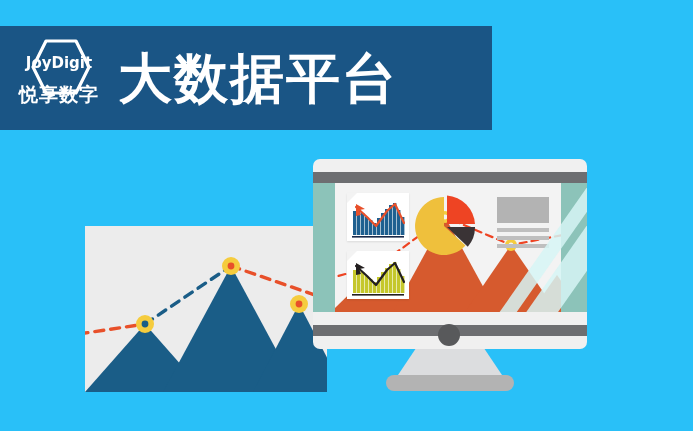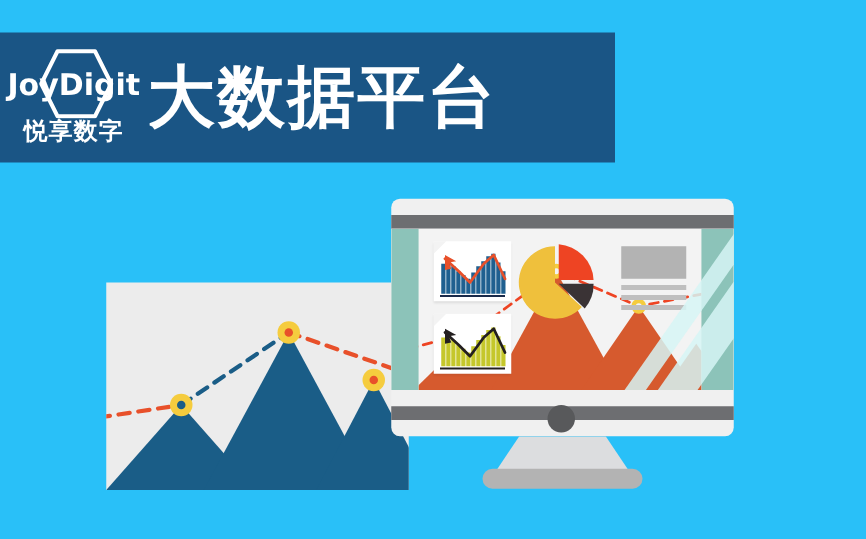--- a/index.html
+++ b/index.html
@@ -40,30 +40,30 @@
     width: 60px;
     height: 56px;
   }
   .logo-word {
     position: absolute;
     left: 0;
     top: 28px;
     width: 118px;
     text-align: center;
     color: #ffffff;
-    font-size: 24px;
+    font-size: 15px;
     font-weight: bold;
     letter-spacing: 0px;
     font-family: "DejaVu Sans", sans-serif;
     white-space: nowrap;
   }
   .logo-sub {
     position: absolute;
     left: 0;
-    top: 66px;
+    top: 56px;
     width: 118px;
     text-align: center;
     color: #ffffff;
     font-size: 19px;
     font-weight: bold;
     letter-spacing: 1px;
     white-space: nowrap;
   }
   .banner-title {
     color: #ffffff;

